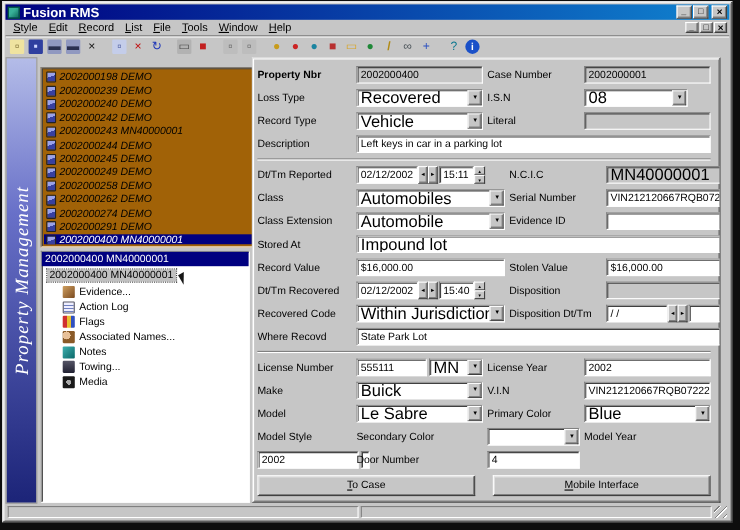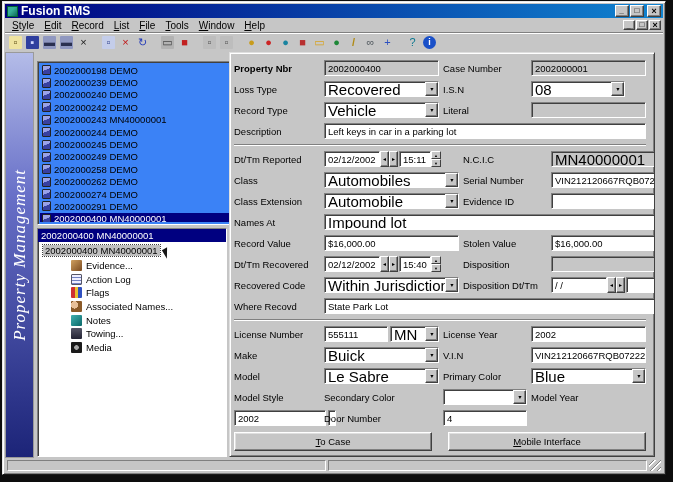--- a/index.html
+++ b/index.html
@@ -42,22 +42,22 @@
   .tbicon[data-name="pencil-icon"] i{font-weight:bold;}
   
   .main{flex:1;position:relative;background:#c6c6c6;}
   .banner{position:absolute;left:0;top:0;bottom:0;width:29px;
           background:linear-gradient(180deg,#b4bce8 0%,#6870c8 35%,#1c2478 100%);
           display:flex;align-items:center;justify-content:center;border:1px solid #9a9a9a;}
   .banner span{writing-mode:vertical-rl;transform:rotate(180deg);color:#fff;
                font-family:"Liberation Serif",serif;font-style:italic;font-size:17px;
                letter-spacing:1px;white-space:nowrap;}
   
-  .listpane{position:absolute;left:32px;top:9px;width:206px;height:164px;background:#3b82f6;
-            border:1px solid;border-color:#808080 #fff #fff #808080;box-shadow:inset 1px 1px 0 #404040;}
+  .listpane{position:absolute;left:32px;top:9px;width:206px;height:164px;background:#a16207;
+            border:1px solid;border-color:#808080 #fff #fff #808080;box-shadow:inset 1px 1px 0 #404040;font-style:italic;}
   .lrows{position:absolute;left:2px;right:13px;top:2px;bottom:2px;overflow:hidden;}
   .lrow{display:flex;align-items:center;gap:3px;height:12.4px;padding:0 2px;font-size:9.5px;white-space:nowrap;}
   .lrow[data-state="selected"]{background:#000080;color:#fff;}
   .prop-icon{flex:0 0 9px;width:9px;height:10px;border:1px solid #222;border-radius:1px;
              background:linear-gradient(160deg,#9aa2e8 45%,#3840a0 46%);}
   .vscroll{position:absolute;top:1px;right:1px;bottom:1px;width:11px;background:#dadada;}
   .sarr{position:absolute;left:0;width:11px;height:11px;background:#c6c6c6;border:1px solid;
         border-color:#fff #404040 #404040 #fff;box-shadow:inset -1px -1px 0 #808080;
         display:flex;align-items:center;justify-content:center;}
   .sarr.up{top:0;}.sarr.dn{bottom:0;}
@@ -67,21 +67,21 @@
           border-color:#fff #404040 #404040 #fff;box-shadow:inset -1px -1px 0 #808080;}
   
   .treepane{position:absolute;left:32px;top:176px;width:190px;bottom:1px;background:#fff;
             border:1px solid;border-color:#808080 #fff #fff #808080;box-shadow:inset 1px 1px 0 #404040;}
   .treehead{height:13px;background:#000080;color:#fff;font-size:9.5px;line-height:13px;
             padding:0 3px;white-space:nowrap;overflow:hidden;}
   .troot-row{display:flex;align-items:flex-start;margin:3px 2px 1px 5px;gap:1px;}
   .troot{font-size:9.5px;background:#c0c0c0;outline:1px dotted #404040;padding:0 2px;white-space:nowrap;}
   .cursor{width:0;height:0;border-top:10px solid #161616;border-right:6px solid transparent;
           transform:rotate(-30deg);margin-left:3px;margin-top:3px;}
-  .titem{display:flex;align-items:center;gap:4px;height:13.6px;padding-left:33px;font-size:9.5px;white-space:nowrap;}
+  .titem{display:flex;align-items:center;gap:4px;height:13.6px;padding-left:19px;font-size:9.5px;white-space:nowrap;}
   .ticon{width:11px;height:11px;flex:0 0 11px;border-radius:1px;}
   .ticon[data-name="evidence-icon"]{background:linear-gradient(135deg,#d0a060,#7a4a20);}
   .ticon[data-name="action-log-icon"]{background:repeating-linear-gradient(180deg,#eef 0 2px,#7080c0 2px 3px);border:1px solid #556;}
   .ticon[data-name="flags-icon"]{background:linear-gradient(90deg,#d03030 0 33%,#e8c030 33% 66%,#3050c0 66% 100%);}
   .ticon[data-name="associated-names-icon"]{background:radial-gradient(circle at 32% 36%,#e8c098 35%,#8a5a28 36%);}
   .ticon[data-name="notes-icon"]{background:linear-gradient(135deg,#40b0b0,#0a6868);}
   .ticon[data-name="towing-icon"]{background:linear-gradient(180deg,#556,#223);}
   .ticon[data-name="media-icon"]{background:radial-gradient(circle at 50% 50%,#aaa 28%,#1a1a1a 30%);}
   
   .formpane{position:absolute;left:224px;top:0;right:8px;bottom:1px;background:#c6c6c6;
@@ -479,21 +479,21 @@
         <span class="lbl" data-name="class-extension-label">Class Extension</span>
         <div class="combo" data-name="class-extension-select">
             <span class="cval">Automobile</span>
             <span class="cbtn" data-name="dropdown-arrow-icon"></span>
           </div>
         <span class="lbl" data-name="personnel-id-label">Evidence ID</span>
         <div class="tb" data-name="personnel-id-field">
             <span></span>
           </div>
 
-        <span class="lbl" data-name="stored-at-label">Names At</span>
+        <span class="lbl" data-name="stored-at-label">Stored At</span>
         <div class="combo span3" data-name="stored-at-select">
             <span class="cval">Impound lot</span>
             <span class="cbtn" data-name="dropdown-arrow-icon"></span>
           </div>
 
         <span class="lbl" data-name="record-value-label">Record Value</span>
         <div class="tb w112" data-name="record-value-field">
             <span>$16,000.00</span>
           </div>
         <span class="lbl" data-name="stolen-value-label">Stolen Value</span>

